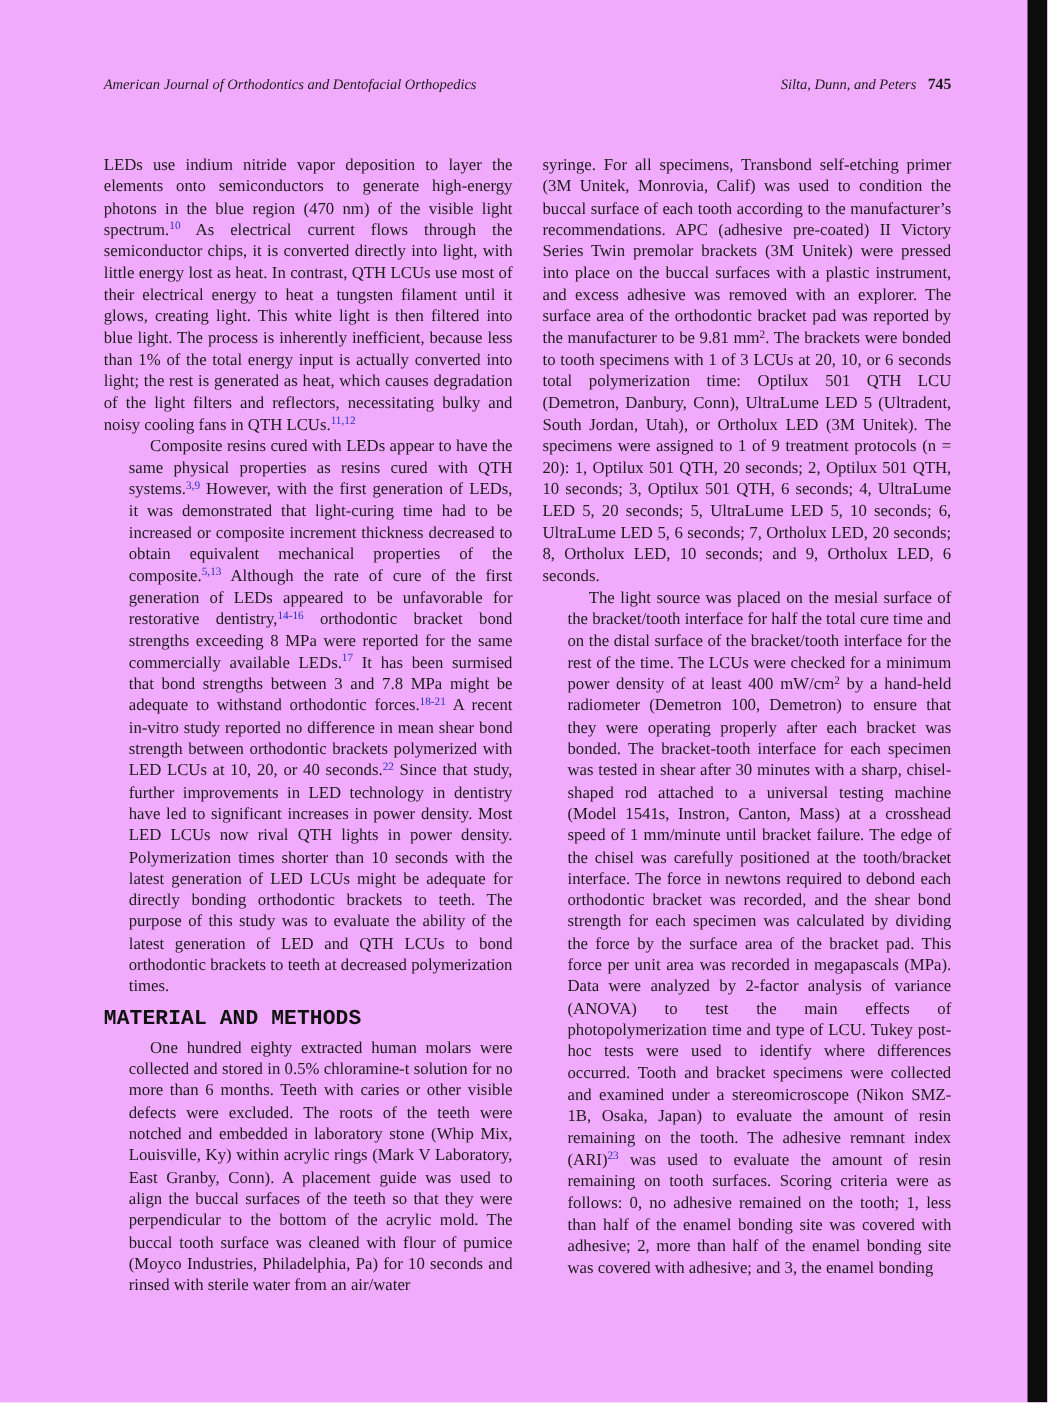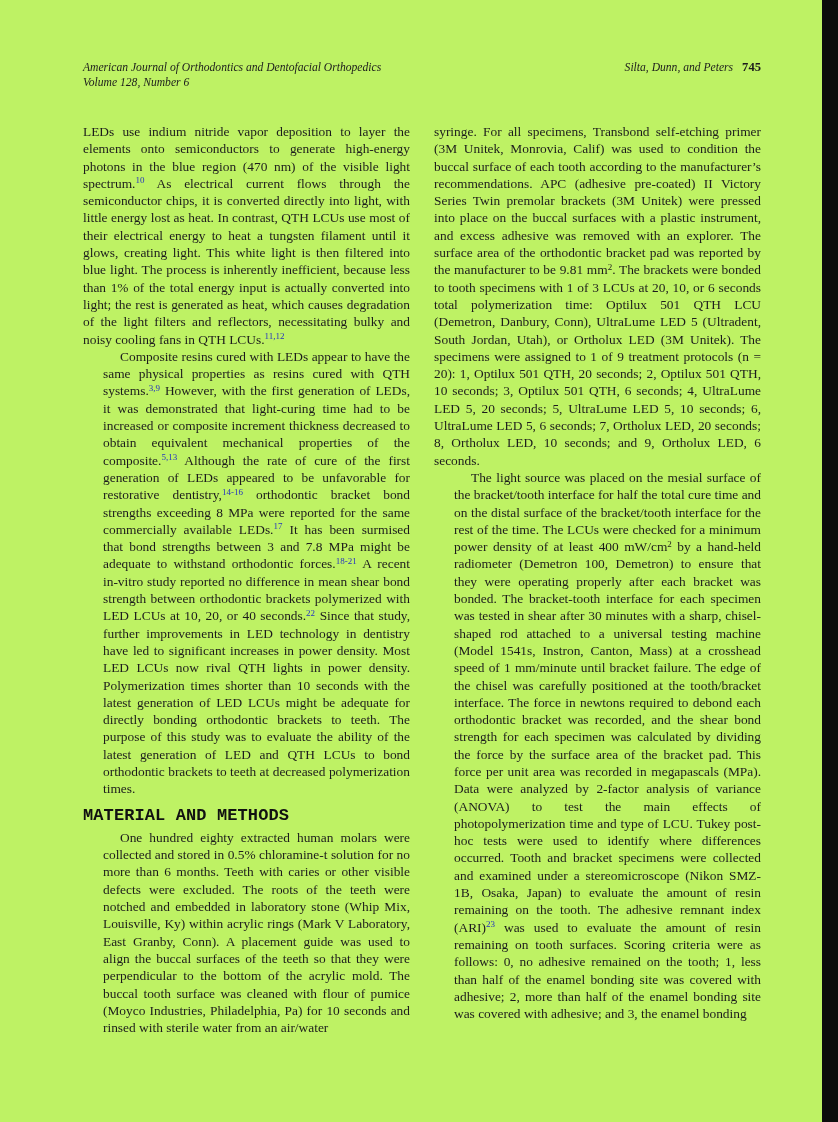--- a/index.html
+++ b/index.html
@@ -1,21 +1,21 @@
 <!DOCTYPE html>
 <html lang="en"><head>
 <meta charset="utf-8">
 <style>
   * { margin: 0; padding: 0; box-sizing: border-box; }
   html, body { background: #ffffff; }
   .page {
     position: relative;
     width: 838px;
     height: 1122px;
-    background: #bef264;
+    background: #f0abfc;
     overflow: hidden;
     font-family: "Liberation Serif", serif;
     color: #1c1c1c;
   }
   .scan-edge {
     position: absolute;
     top: 0;
     right: 0;
     width: 16px;
     height: 1122px;
@@ -80,21 +80,20 @@
 </style>
 </head>
 <body>
 
 <div class="page">
   <div class="scan-edge"></div>
 
   <header class="page-header">
     <div class="header-left">
       <div>American Journal of Orthodontics and Dentofacial Orthopedics</div>
-      <div>Volume 128, Number 6</div>
     </div>
     <div class="header-right">
       <span>Silta, Dunn, and Peters</span><span class="pagenum">745</span>
     </div>
   </header>
 
   <main class="columns">
     <div class="col">
         <p><span>LEDs use indium nitride vapor deposition to layer the elements onto semiconductors to generate high-energy photons in the blue region (470 nm) of the visible light spectrum.</span><sup class="ref">10</sup><span> As electrical current flows through the semiconductor chips, it is converted directly into light, with little energy lost as heat. In contrast, QTH LCUs use most of their electrical energy to heat a tungsten filament until it glows, creating light. This white light is then filtered into blue light. The process is inherently inefficient, because less than 1% of the total energy input is actually converted into light; the rest is generated as heat, which causes degradation of the light filters and reflectors, necessitating bulky and noisy cooling fans in QTH LCUs.</span><sup class="ref">11,12</sup></p>
         <p class="indent"><span>Composite resins cured with LEDs appear to have the same physical properties as resins cured with QTH systems.</span><sup class="ref">3,9</sup><span> However, with the first generation of LEDs, it was demonstrated that light-curing time had to be increased or composite increment thickness decreased to obtain equivalent mechanical properties of the composite.</span><sup class="ref">5,13</sup><span> Although the rate of cure of the first generation of LEDs appeared to be unfavorable for restorative dentistry,</span><sup class="ref">14-16</sup><span> orthodontic bracket bond strengths exceeding 8 MPa were reported for the same commercially available LEDs.</span><sup class="ref">17</sup><span> It has been surmised that bond strengths between 3 and 7.8 MPa might be adequate to withstand orthodontic forces.</span><sup class="ref">18-21</sup><span> A recent in-vitro study reported no difference in mean shear bond strength between orthodontic brackets polymerized with LED LCUs at 10, 20, or 40 seconds.</span><sup class="ref">22</sup><span> Since that study, further improvements in LED technology in dentistry have led to significant increases in power density. Most LED LCUs now rival QTH lights in power density. Polymerization times shorter than 10 seconds with the latest generation of LED LCUs might be adequate for directly bonding orthodontic brackets to teeth. The purpose of this study was to evaluate the ability of the latest generation of LED and QTH LCUs to bond orthodontic brackets to teeth at decreased polymerization times.</span></p>

